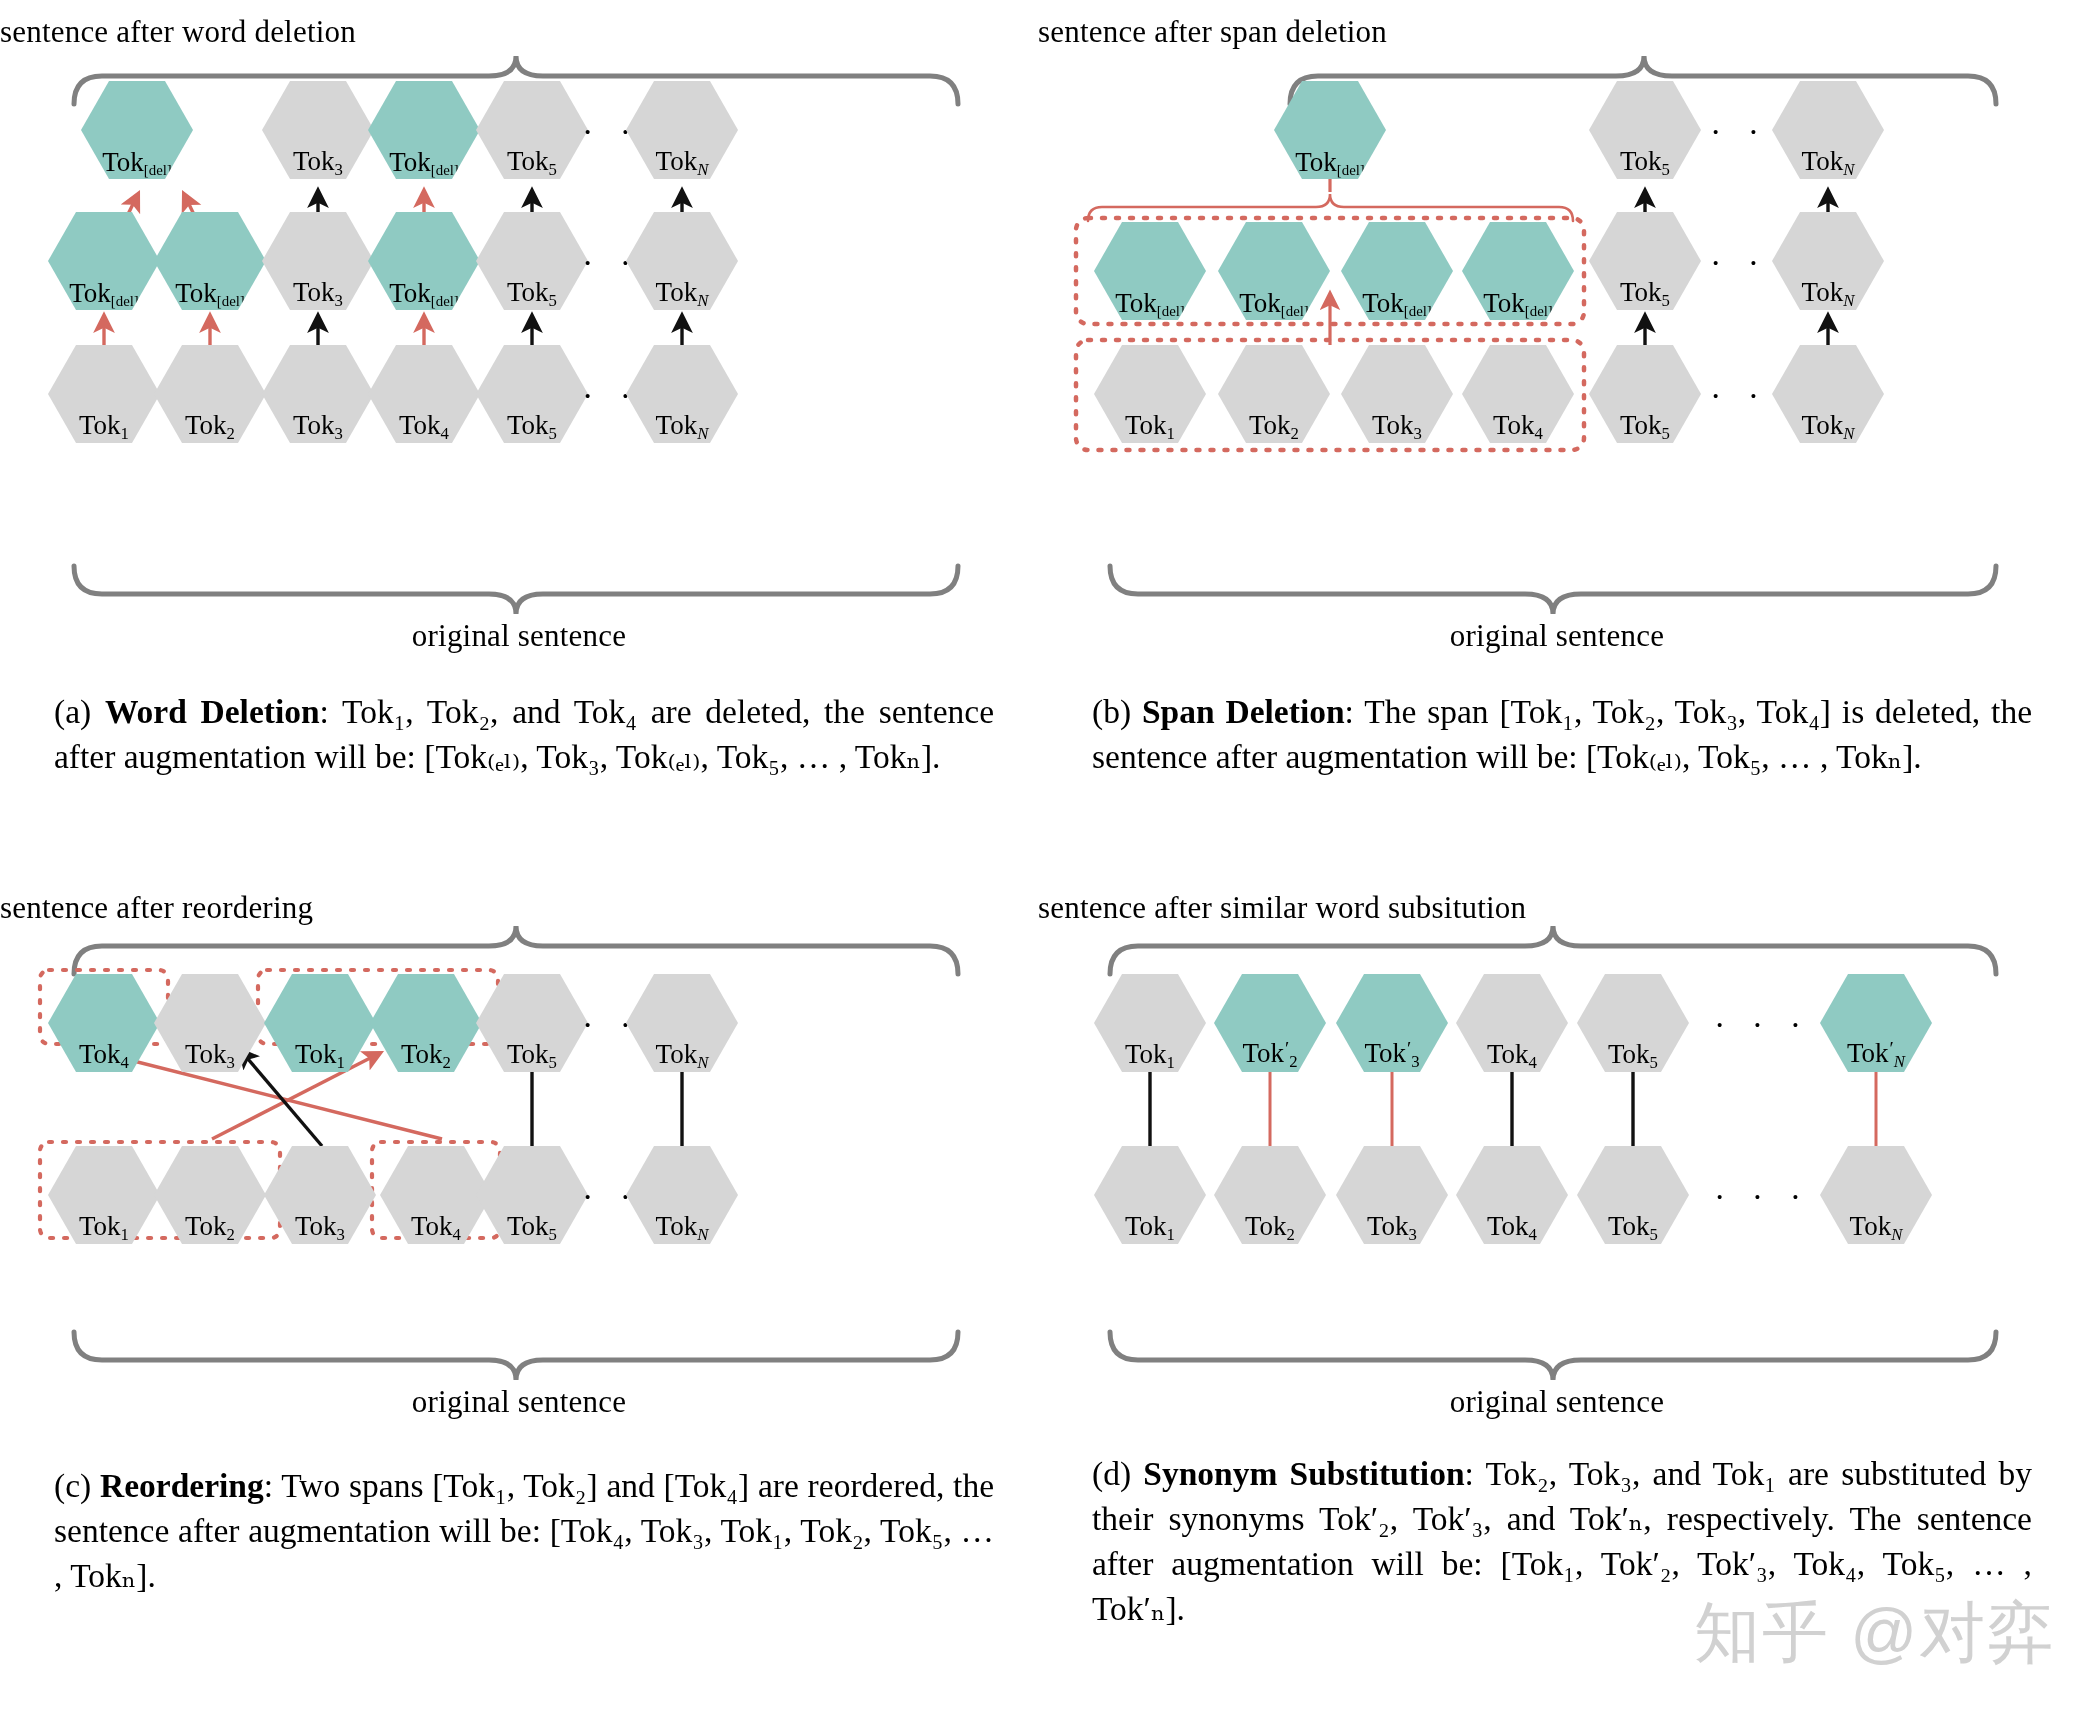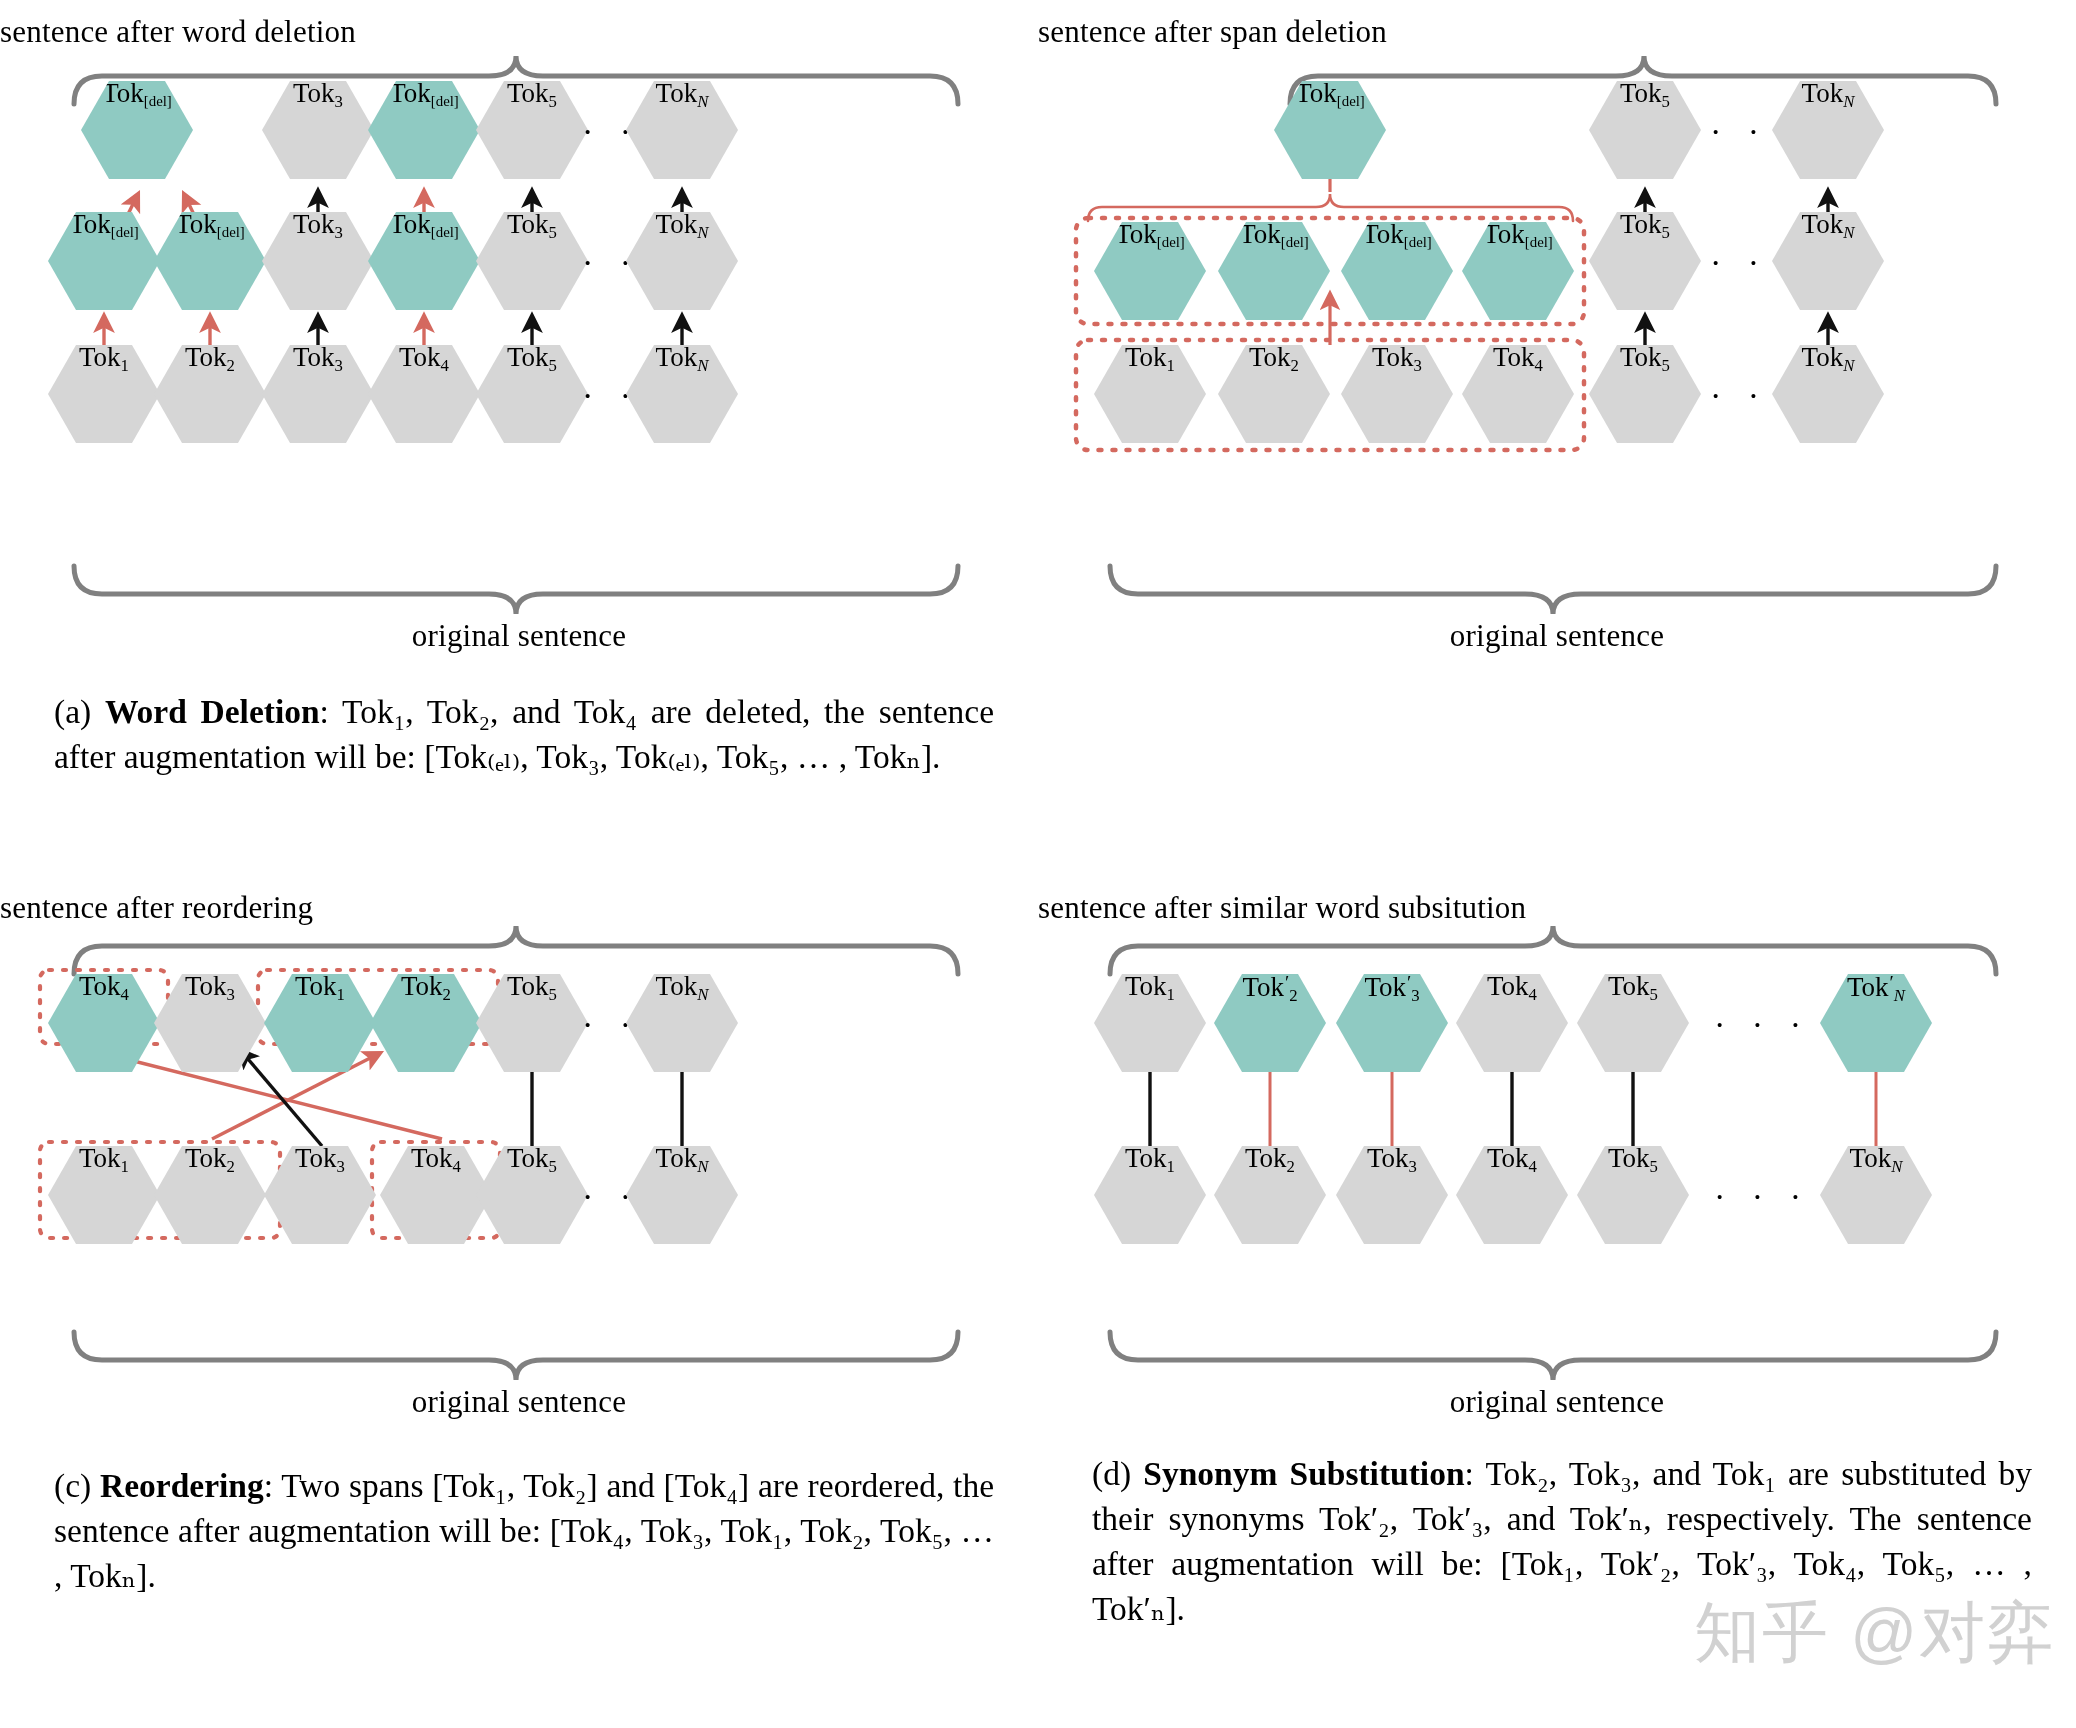--- a/index.html
+++ b/index.html
@@ -23,21 +23,21 @@
     font-size:31px;letter-spacing:.2px;
   }
   .botlabel{
     position:absolute;width:100%;text-align:center;
     font-size:31px;letter-spacing:.2px;
   }
 
   
   .hex{
     position:absolute;width:112px;height:98px;
-    display:flex;align-items:flex-start;justify-content:center;
+    display:flex;align-items:flex-end;justify-content:center;
     font-size:27px;line-height:1;
     clip-path:polygon(25% 0,75% 0,100% 50%,75% 100%,25% 100%,0 50%);
     background:#d6d6d6;
   }
   .hex.teal{background:#8fcac2;}
   .hex .lbl{transform:translateY(-1px);white-space:nowrap;}
   sub{font-size:.62em;vertical-align:-.28em;}
   sup.pr{font-size:.72em;vertical-align:.38em;margin-left:1px;}
   .sb{font-size:.55em;vertical-align:-.3em;}
   .it{font-style:italic;}
@@ -256,20 +256,24 @@
           <span class="lbl">Tok<sub>5</sub></span>
         </div>
       <div class="dots" style="left:672px;top:379px;">· · ·</div>
       <div class="hex" style="left:734px;top:345px;">
           <span class="lbl">Tok<sub class="it">N</sub></span>
         </div>
 
       <div class="botlabel" style="top:618px;">original sentence</div>
     </div>
 
+    <div class="caption">
+      <span>(b)</span>
+      <b>Span Deletion</b><span>: The span [Tok₁, Tok₂, Tok₃, Tok₄] is deleted, the sentence after augmentation will be: [Tok₍ₑₗ₎, Tok₅, … , Tokₙ].</span>
+    </div>
   </div>
 
   <div class="panel">
     <div class="diagram">
 
       <div class="toplabel" style="top:26px;">sentence after reordering</div>
 
       <svg viewBox="0 0 1038 660" preserveAspectRatio="none">
         <defs>
           <marker id="cRed" markerWidth="7" markerHeight="7" refX="4.4" refY="3.2" orient="auto">

